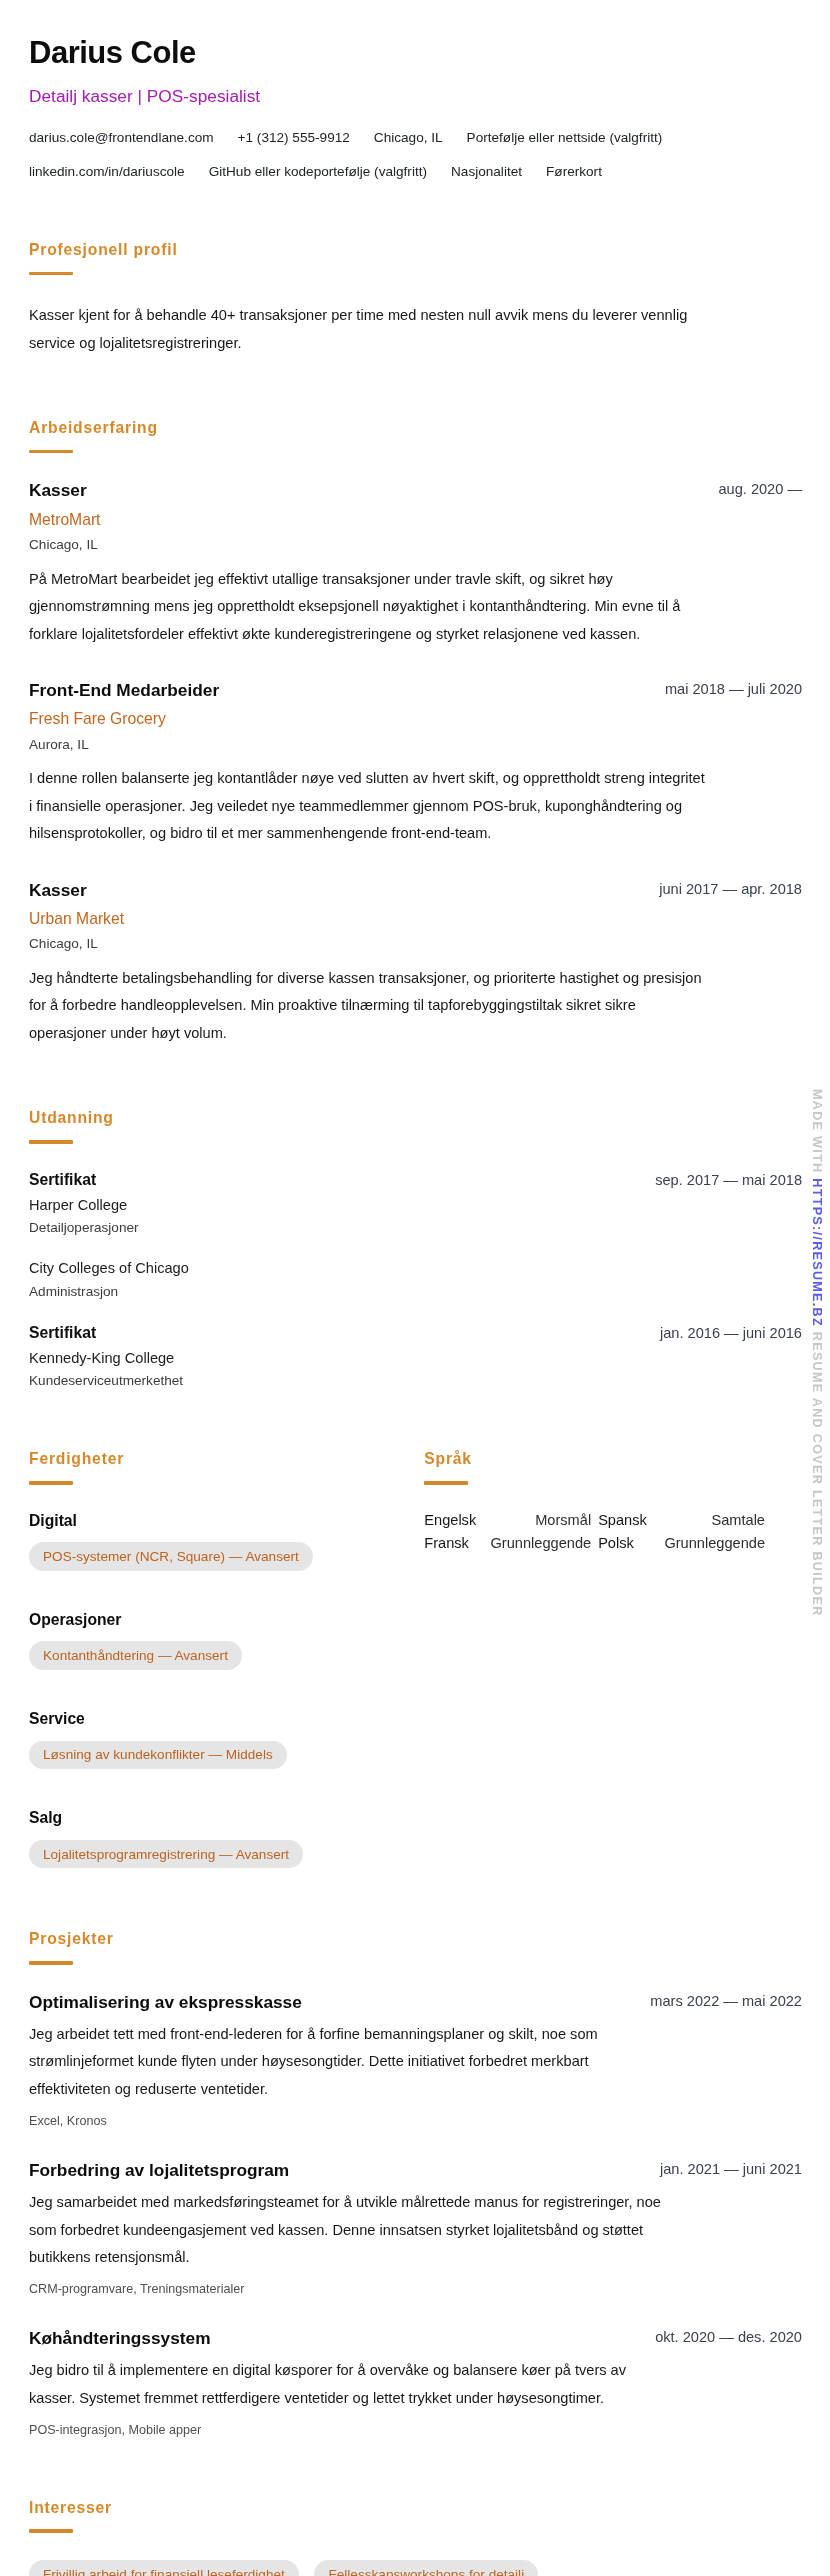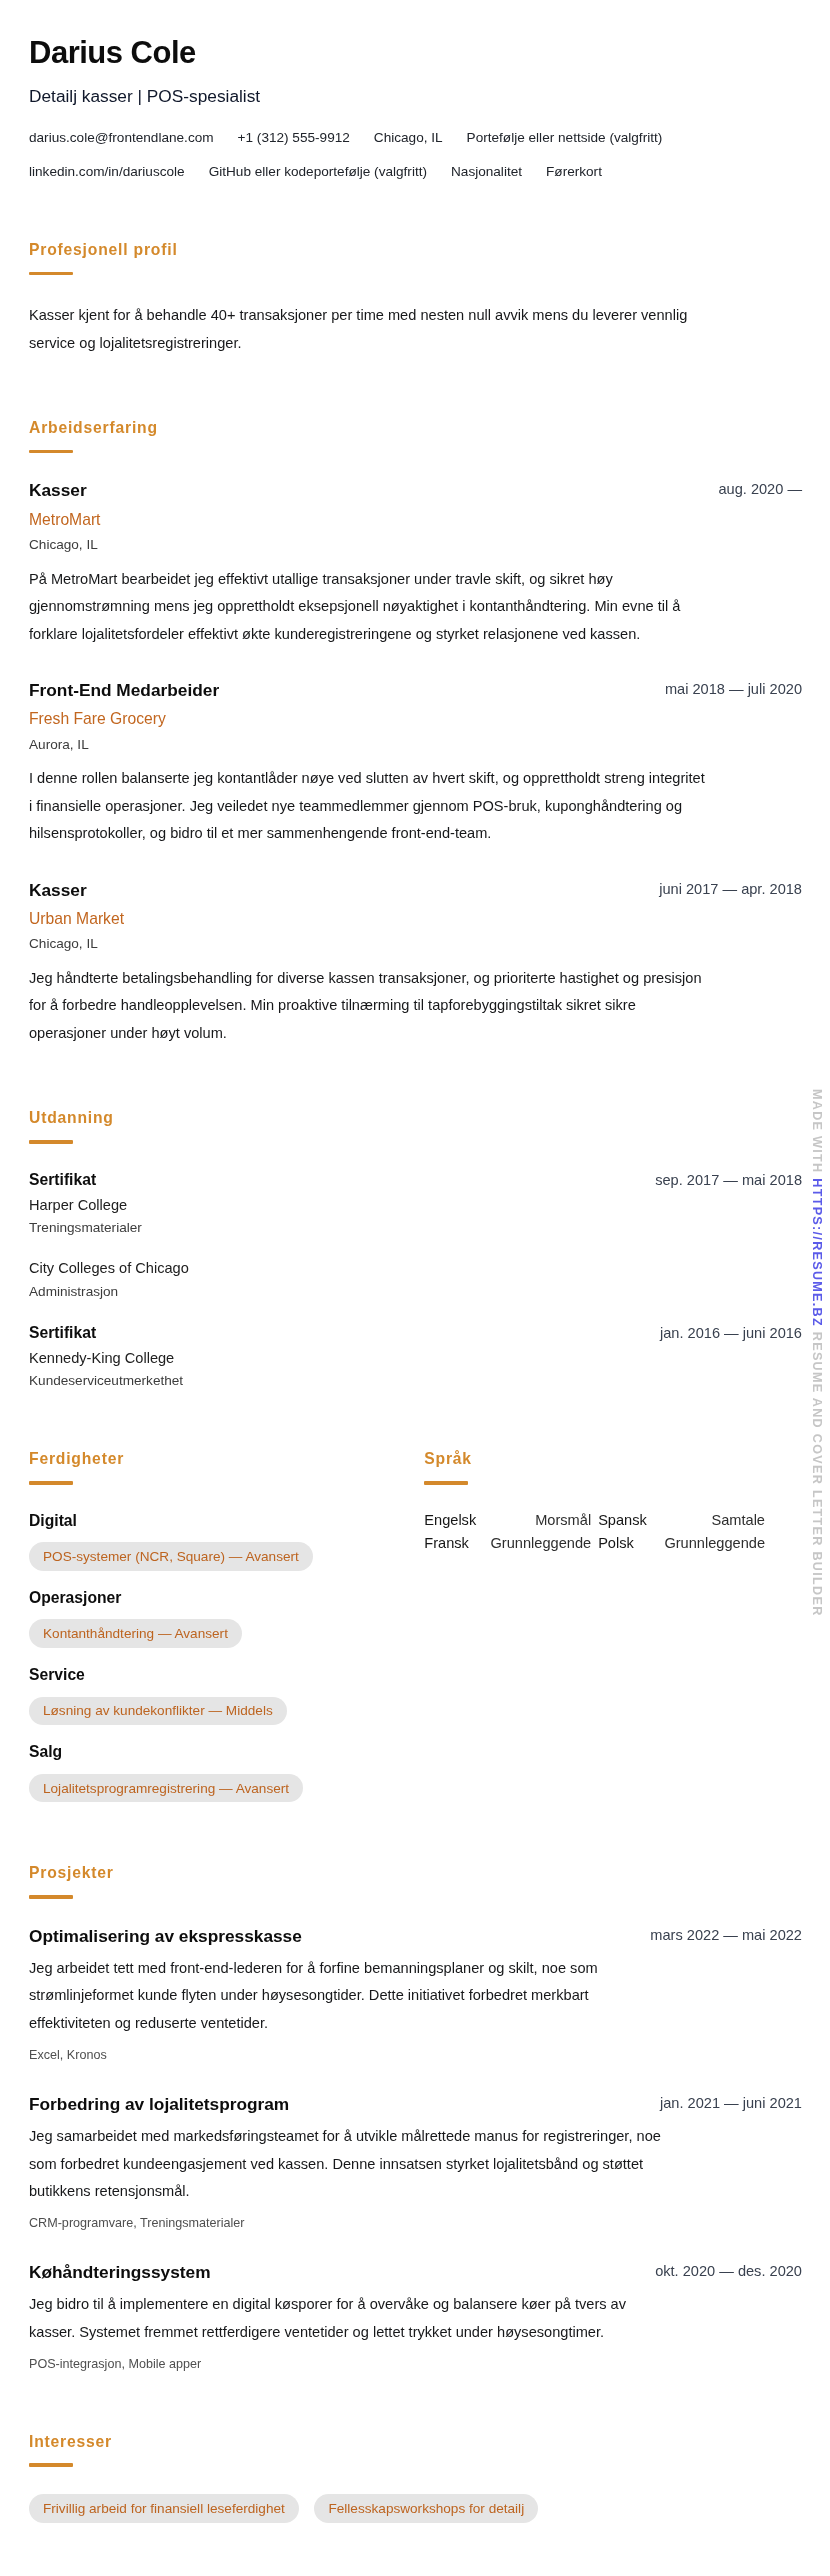--- a/index.html
+++ b/index.html
@@ -23,21 +23,21 @@
   .name {
     font-size: 31px;
     font-weight: 700;
     color: #0d0d0d;
     letter-spacing: -0.5px;
   }
   .headline {
     margin-top: 14.6px;
     font-size: 17.3px;
     font-weight: 400;
-    color: #0f172a;
+    color: #a21caf;
   }
   .contact-row {
     display: flex;
     flex-wrap: nowrap;
     gap: 24px;
     margin-top: 23px;
     font-size: 13.6px;
     color: #20242b;
   }
   .contact-row + .contact-row { margin-top: 19.4px; }
@@ -122,21 +122,21 @@
 
   
   .two-col { display: flex; align-items: flex-start; }
   .col-skills { width: 47%; }
   .col-lang { flex: 1; padding-left: 32px; padding-right: 37px; }
 
   .skill-cat {
     font-size: 15.7px;
     font-weight: 700;
     color: #0d0d0d;
-    margin-top: 18px;
+    margin-top: 40px;
   }
   .skill-cat:first-child { margin-top: 0; }
   .badge {
     display: inline-block;
     margin-top: 12.6px;
     background: #e5e5e5;
     color: #bd6420;
     font-size: 13.6px;
     padding: 6.8px 14px;
     border-radius: 523px;
@@ -258,21 +258,21 @@
     <div class="section-heading">Utdanning</div>
     <div class="heading-bar"></div>
     <div class="section-body">
 
       <div class="entry" style="margin-bottom:25px;">
         <div class="entry-head">
           <div class="entry-title" style="font-size:15.7px;">Sertifikat</div>
           <div class="entry-dates">sep. 2017 — mai 2018</div>
         </div>
         <div class="edu-school">Harper College</div>
-        <div class="edu-field">Treningsmaterialer</div>
+        <div class="edu-field">Detailjoperasjoner</div>
       </div>
 
       <div class="entry" style="margin-bottom:25px;">
         <div class="edu-school">City Colleges of Chicago</div>
         <div class="edu-field">Administrasjon</div>
       </div>
 
       <div class="entry">
         <div class="entry-head">
           <div class="entry-title" style="font-size:15.7px;">Sertifikat</div>

